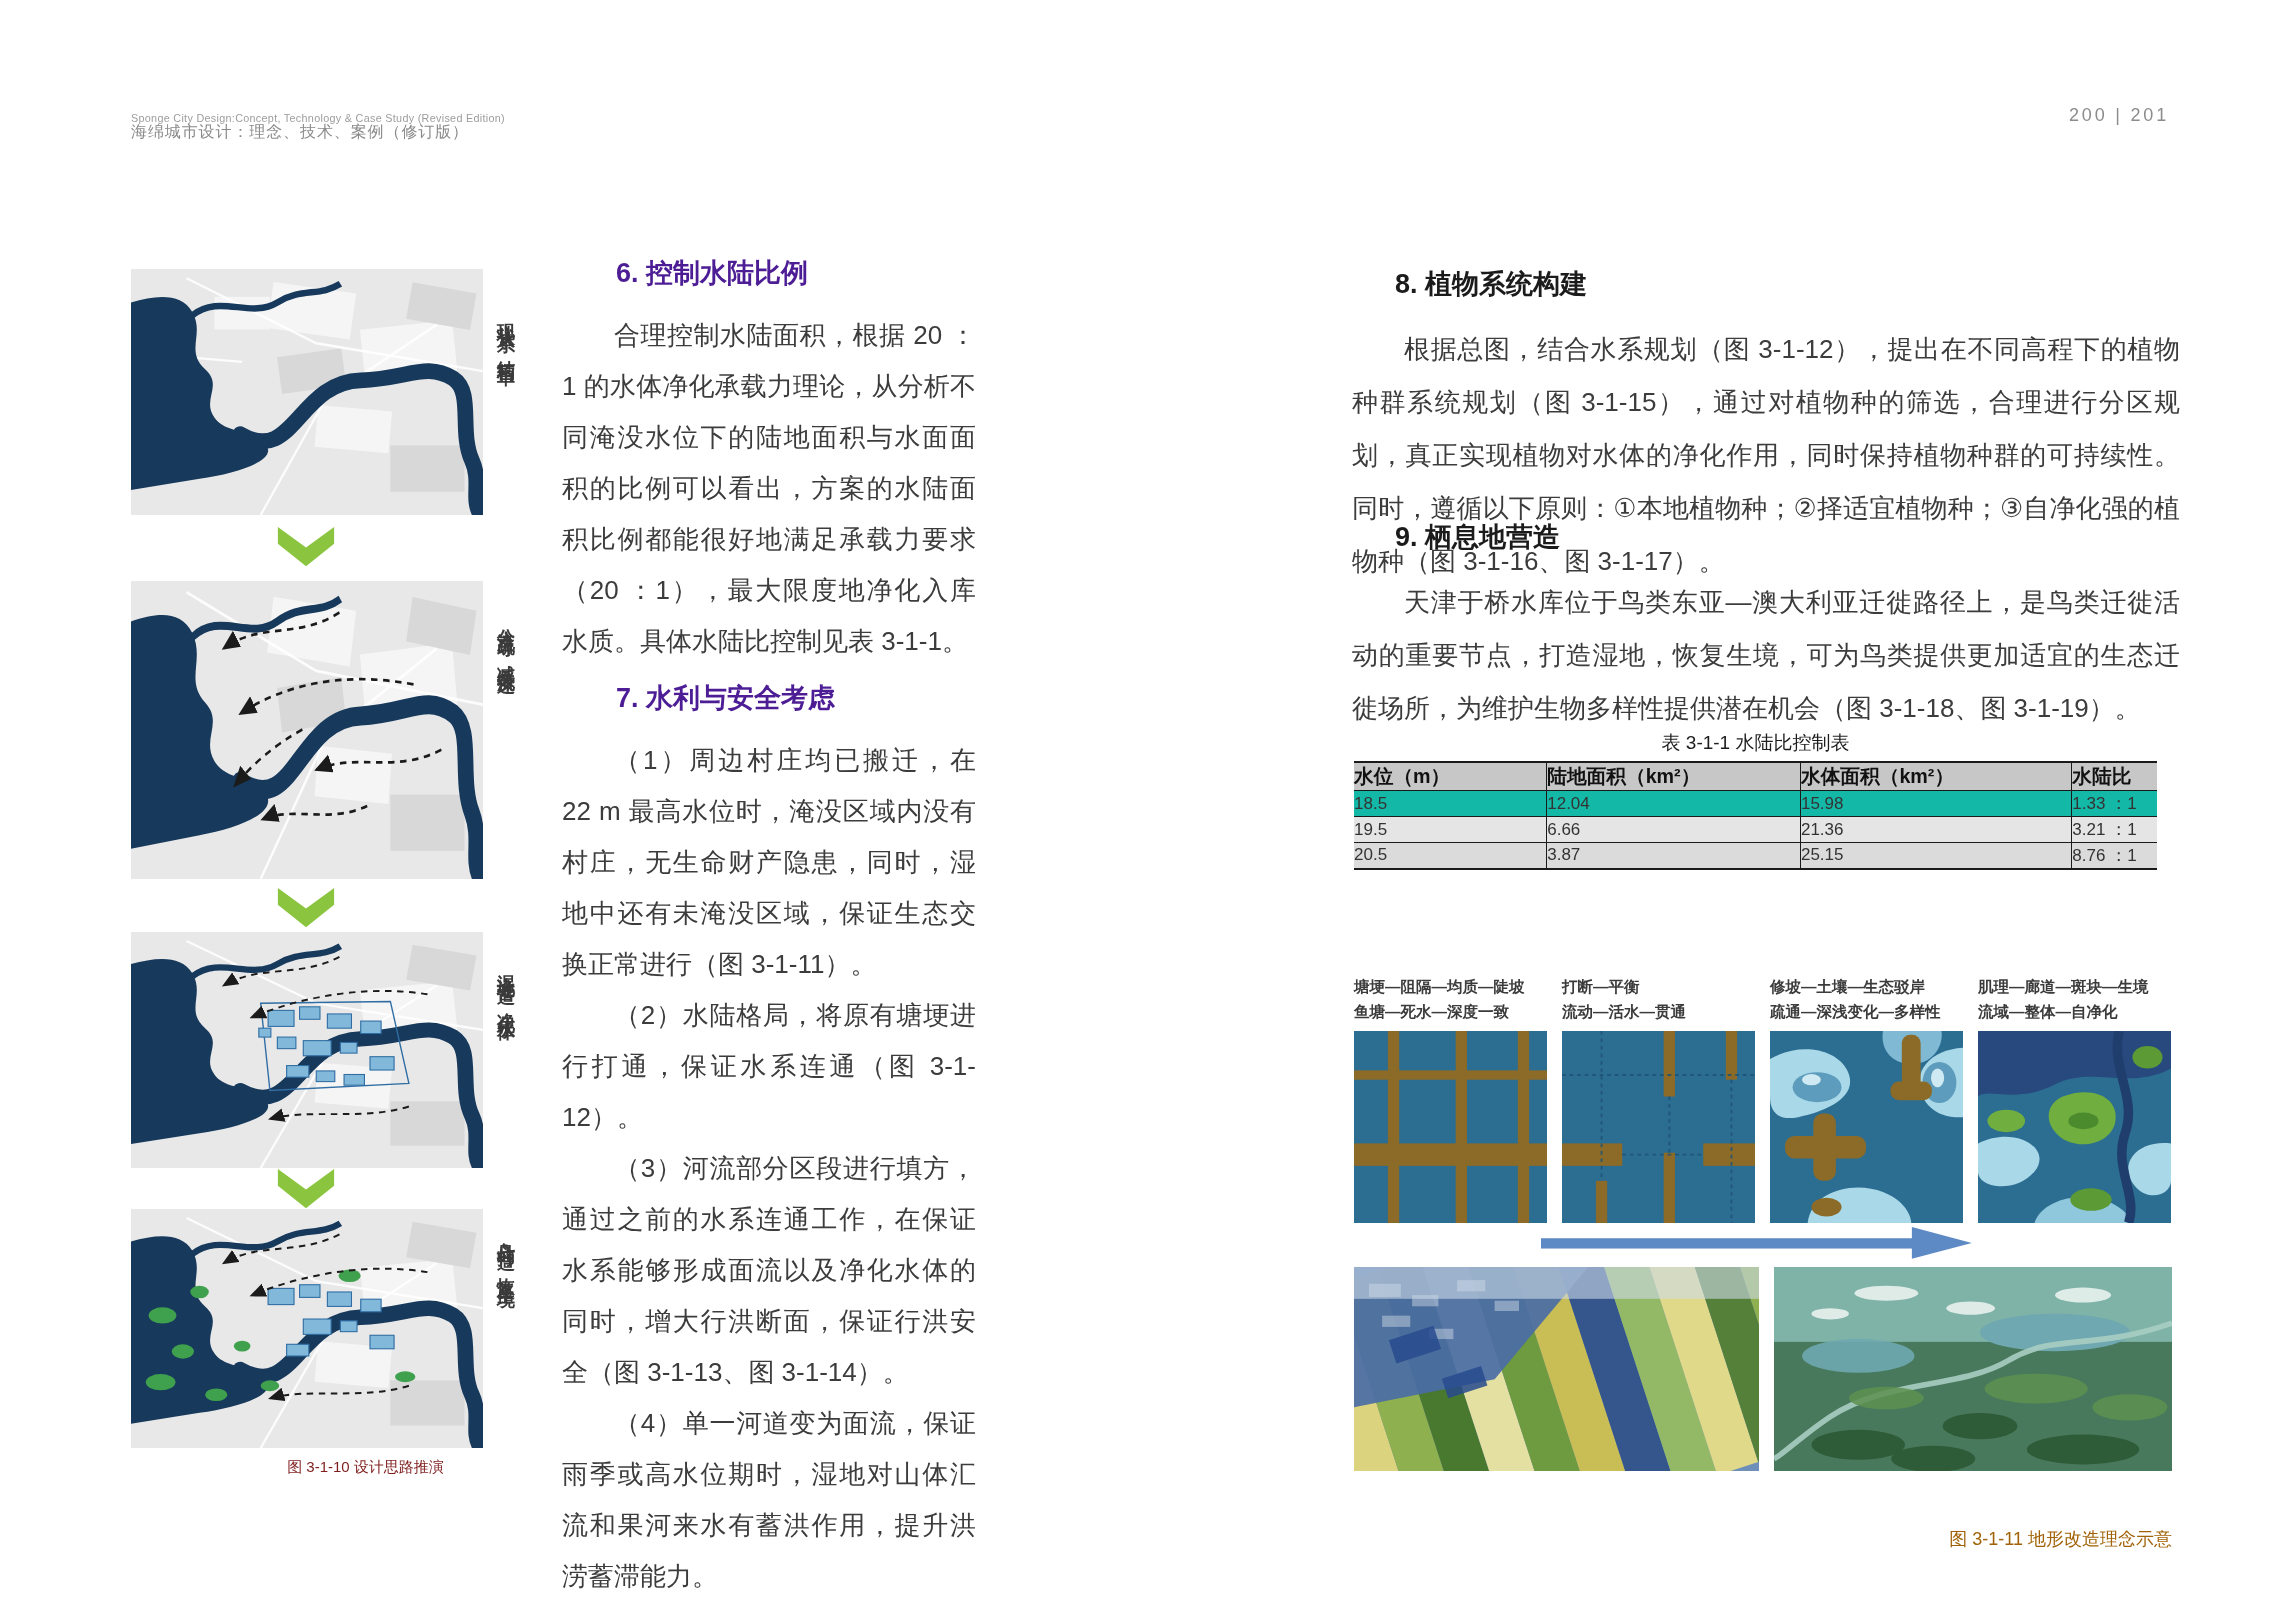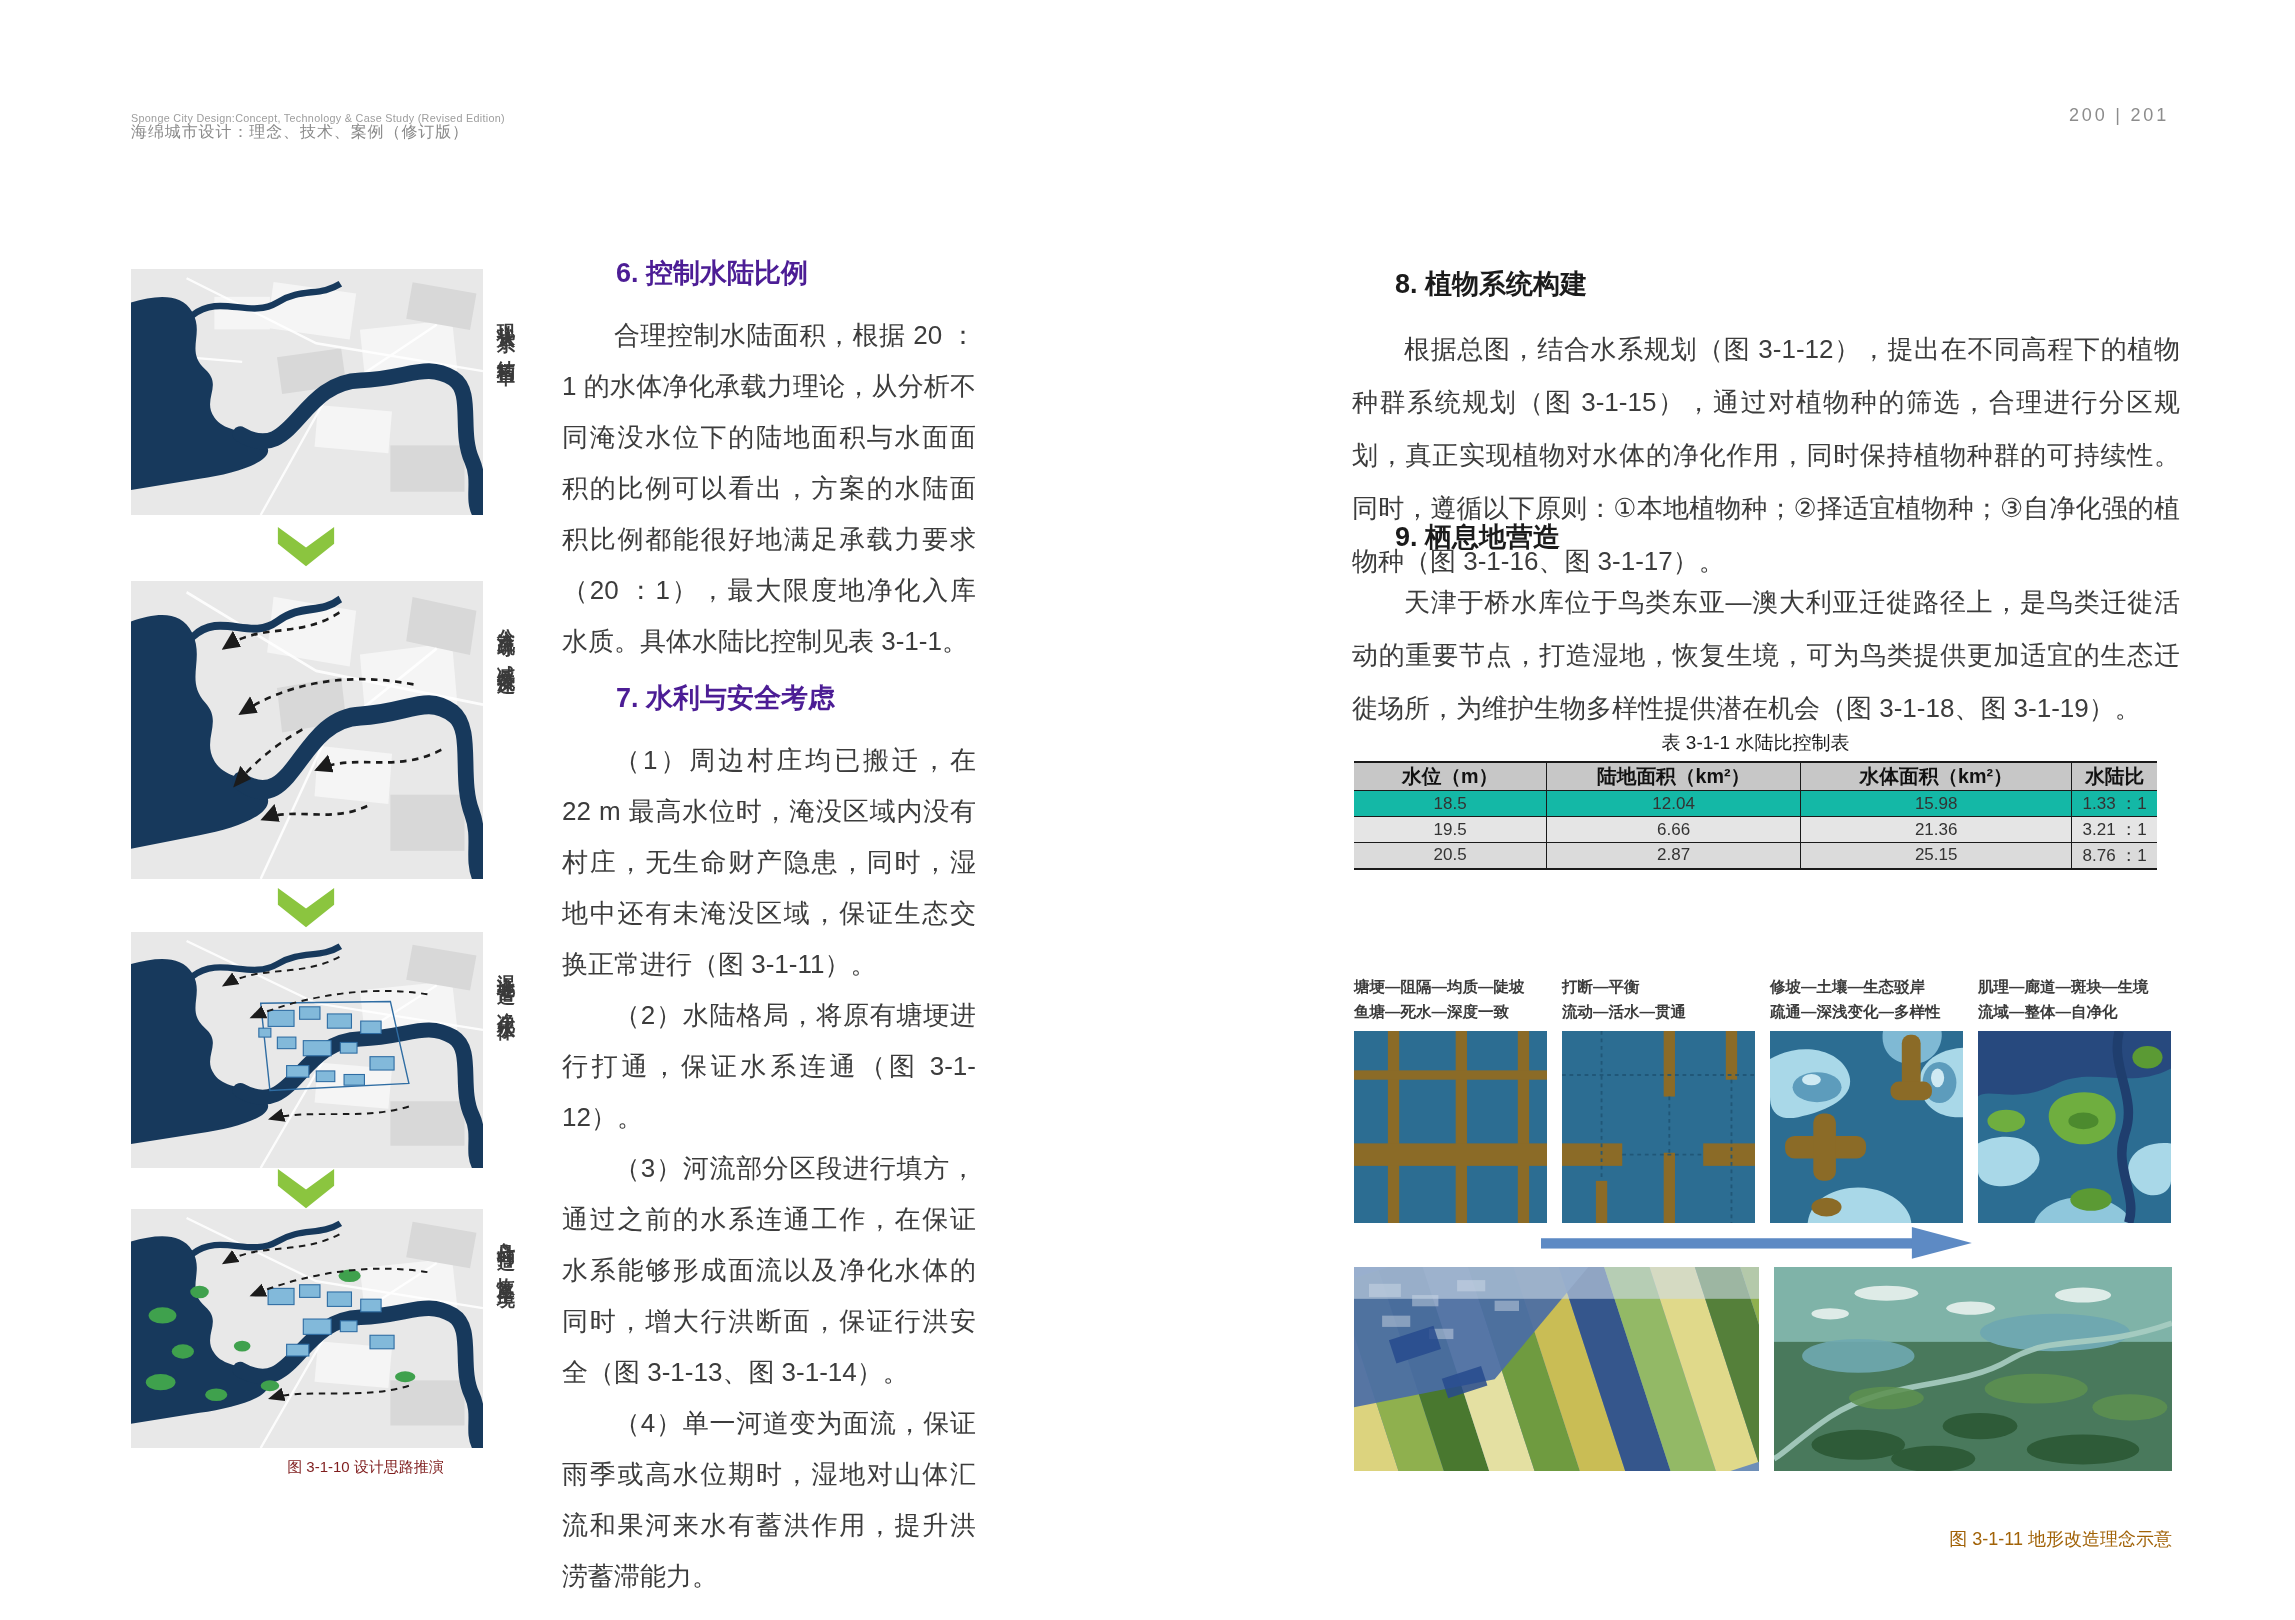--- a/index.html
+++ b/index.html
@@ -38,21 +38,21 @@
   .rs8 { top:266px; } .rs9 { top:519px; }
   .rsec h3 { font-size:27px; color:#1b1b1b; margin:0 0 20.6px 43px; font-weight:bold; }
   .rsec p { font-size:26px; line-height:53px; text-align:justify; text-indent:2em; }
 
   
   .tbl-caption { left:1354px; top:730px; width:803px; text-align:center;
     font-size:19px; font-weight:normal; color:#1d1d1d; }
   .tbl { left:1354px; top:761px; width:803px; border-collapse:collapse;
     border-top:2.8px solid #1a1a1a; border-bottom:2.8px solid #1a1a1a; }
   .tbl th, .tbl td { border-left:1.9px solid #1a1a1a; border-top:1.9px solid #1a1a1a;
-    height:26px; text-align:center; vertical-align:middle; }
+    height:26px; text-align:left; vertical-align:middle; }
   .tbl th:first-child, .tbl td:first-child { border-left:none; }
   .tbl tr:first-child th { border-top:none; }
   .tbl th { background:#c7c7c7; font-size:19.7px; color:#111; }
   .tbl td { font-size:17px; color:#333; }
   .tbl tr.r1 td { background:#14b8a6; }
   .tbl tr.r2 td { background:#e5e5e5; }
   .tbl tr.r3 td { background:#dbdbdb; }
 
   
   .dlab { top:974px; width:193px; font-size:15.5px; font-weight:bold; color:#3b3b3b;
@@ -298,21 +298,21 @@
       <td>1.33 ：1</td>
     </tr>
     <tr class="r2">
       <td>19.5</td>
       <td>6.66</td>
       <td>21.36</td>
       <td>3.21 ：1</td>
     </tr>
     <tr class="r3">
       <td>20.5</td>
-      <td>2.87</td>
+      <td>3.87</td>
       <td>25.15</td>
       <td>8.76 ：1</td>
     </tr>
   </tbody>
     </table>
 
   <div class="abs dlab dl1">
     <div>塘埂—阻隔—均质—陡坡</div>
     <div>鱼塘—死水—深度一致</div>
   </div>

